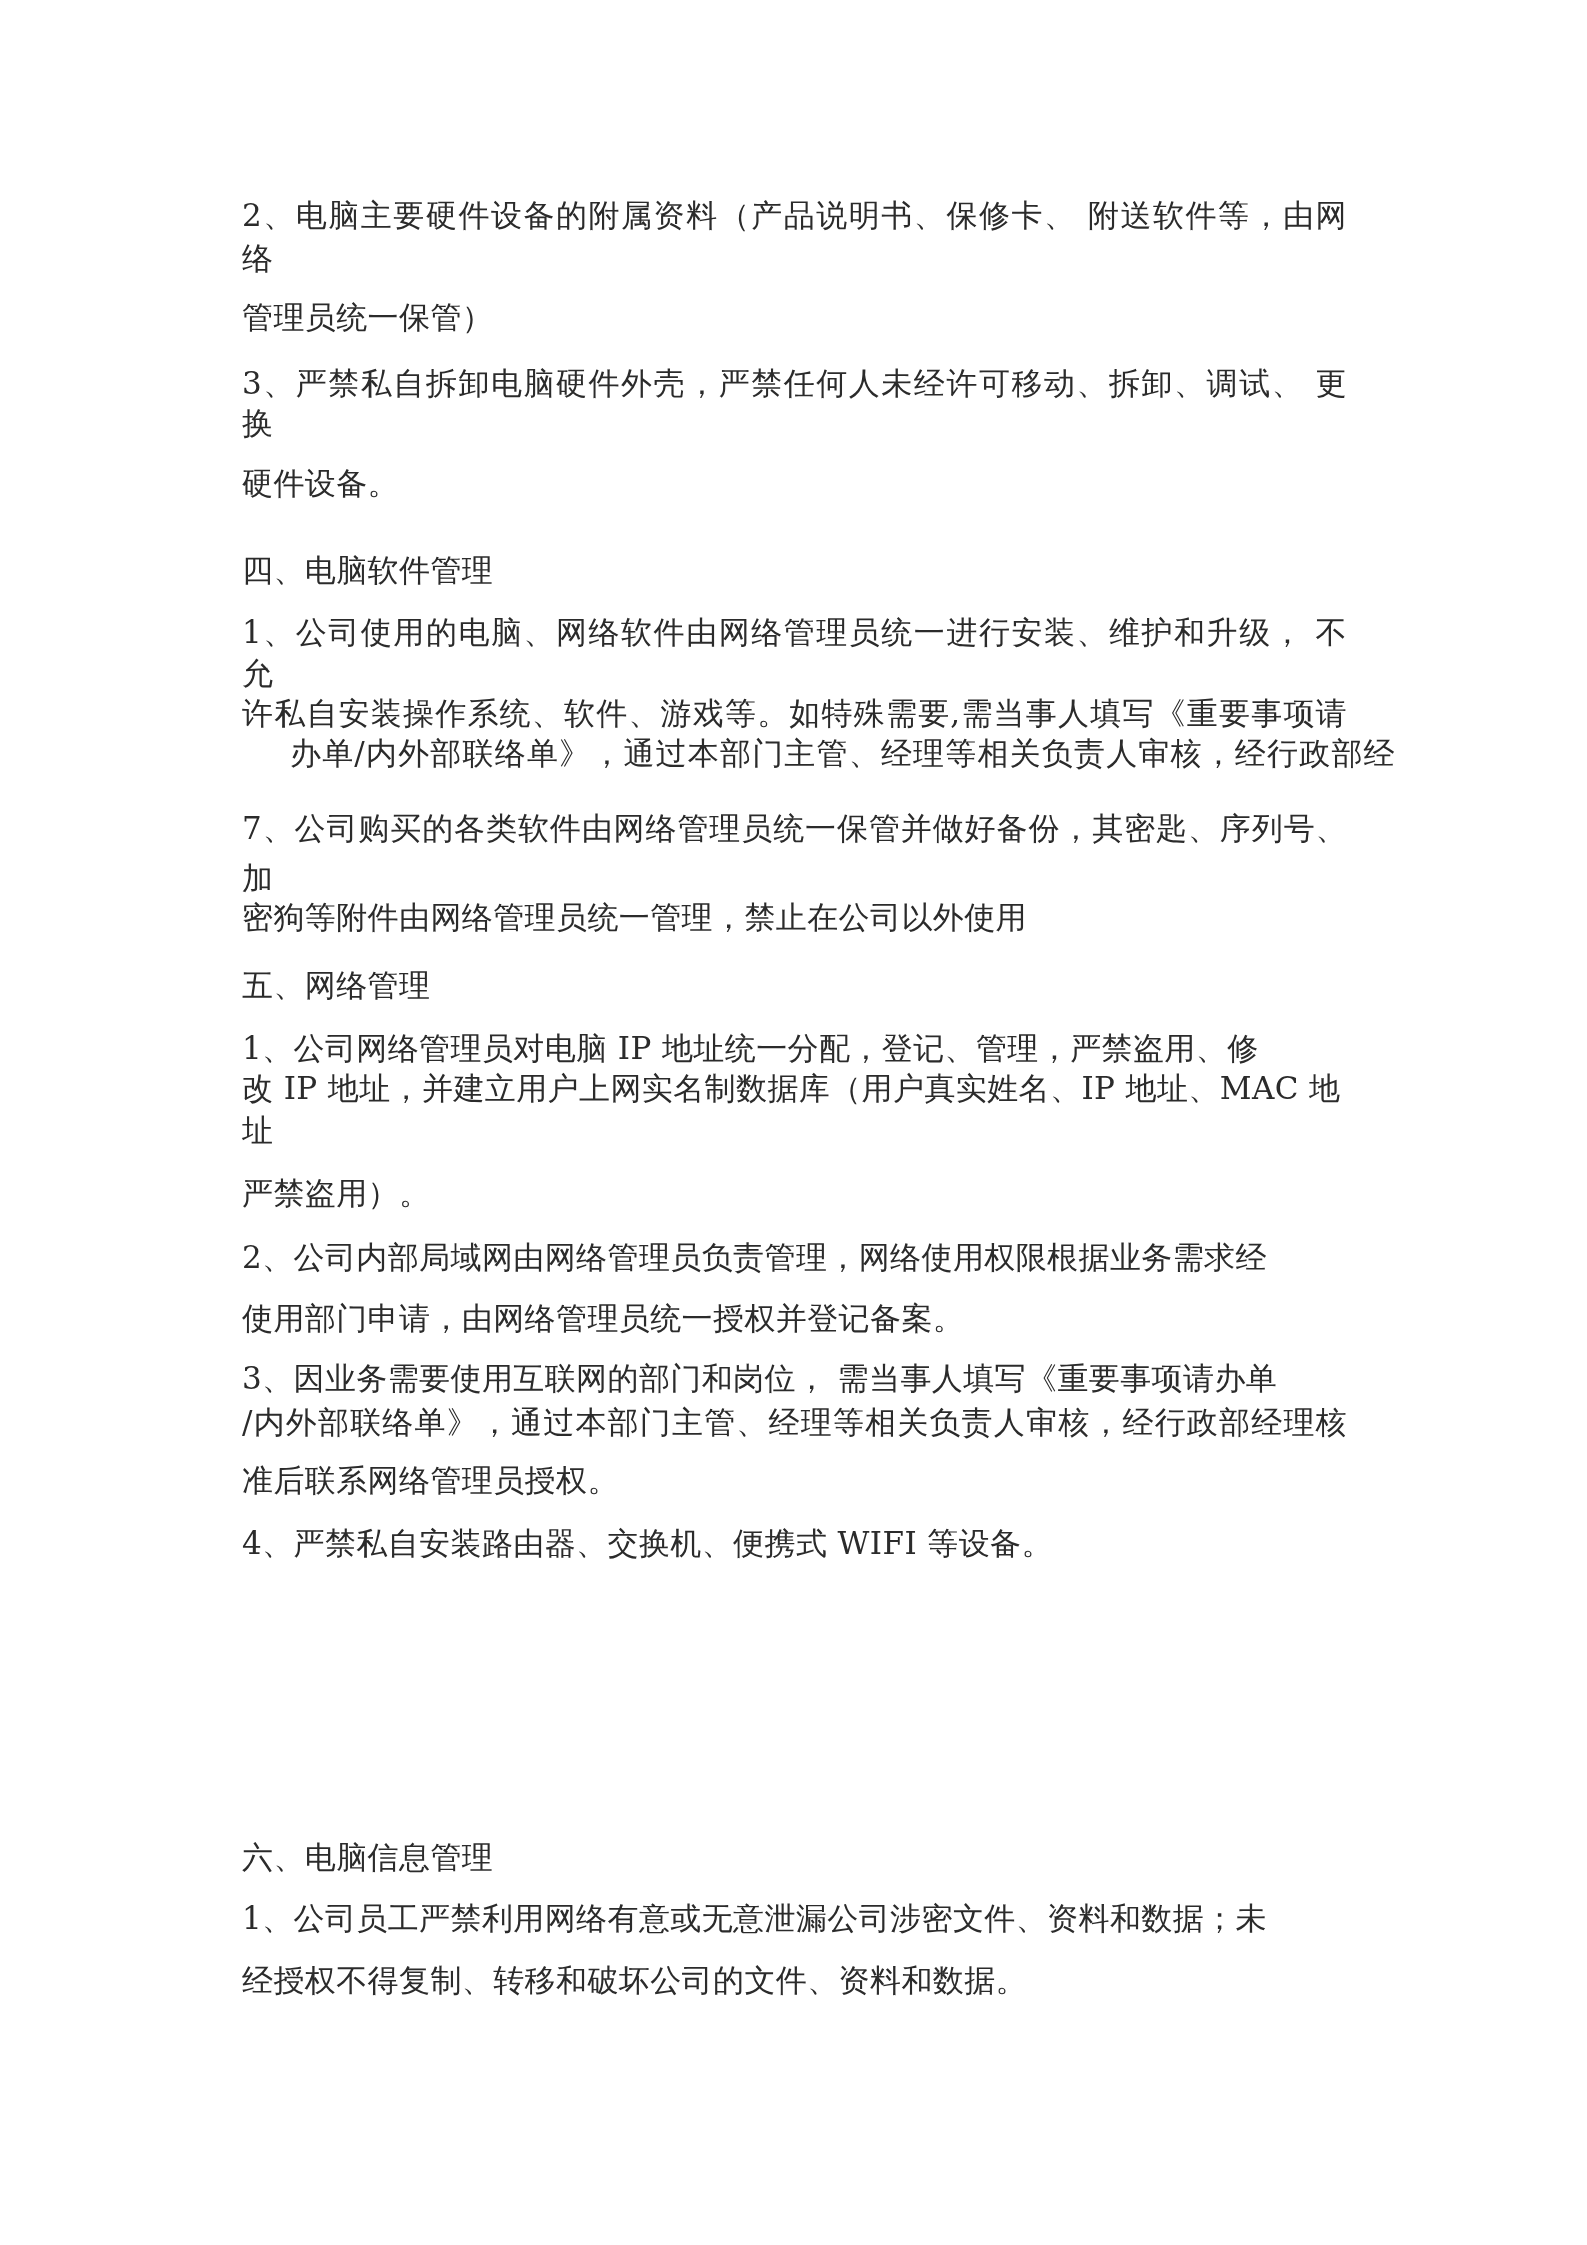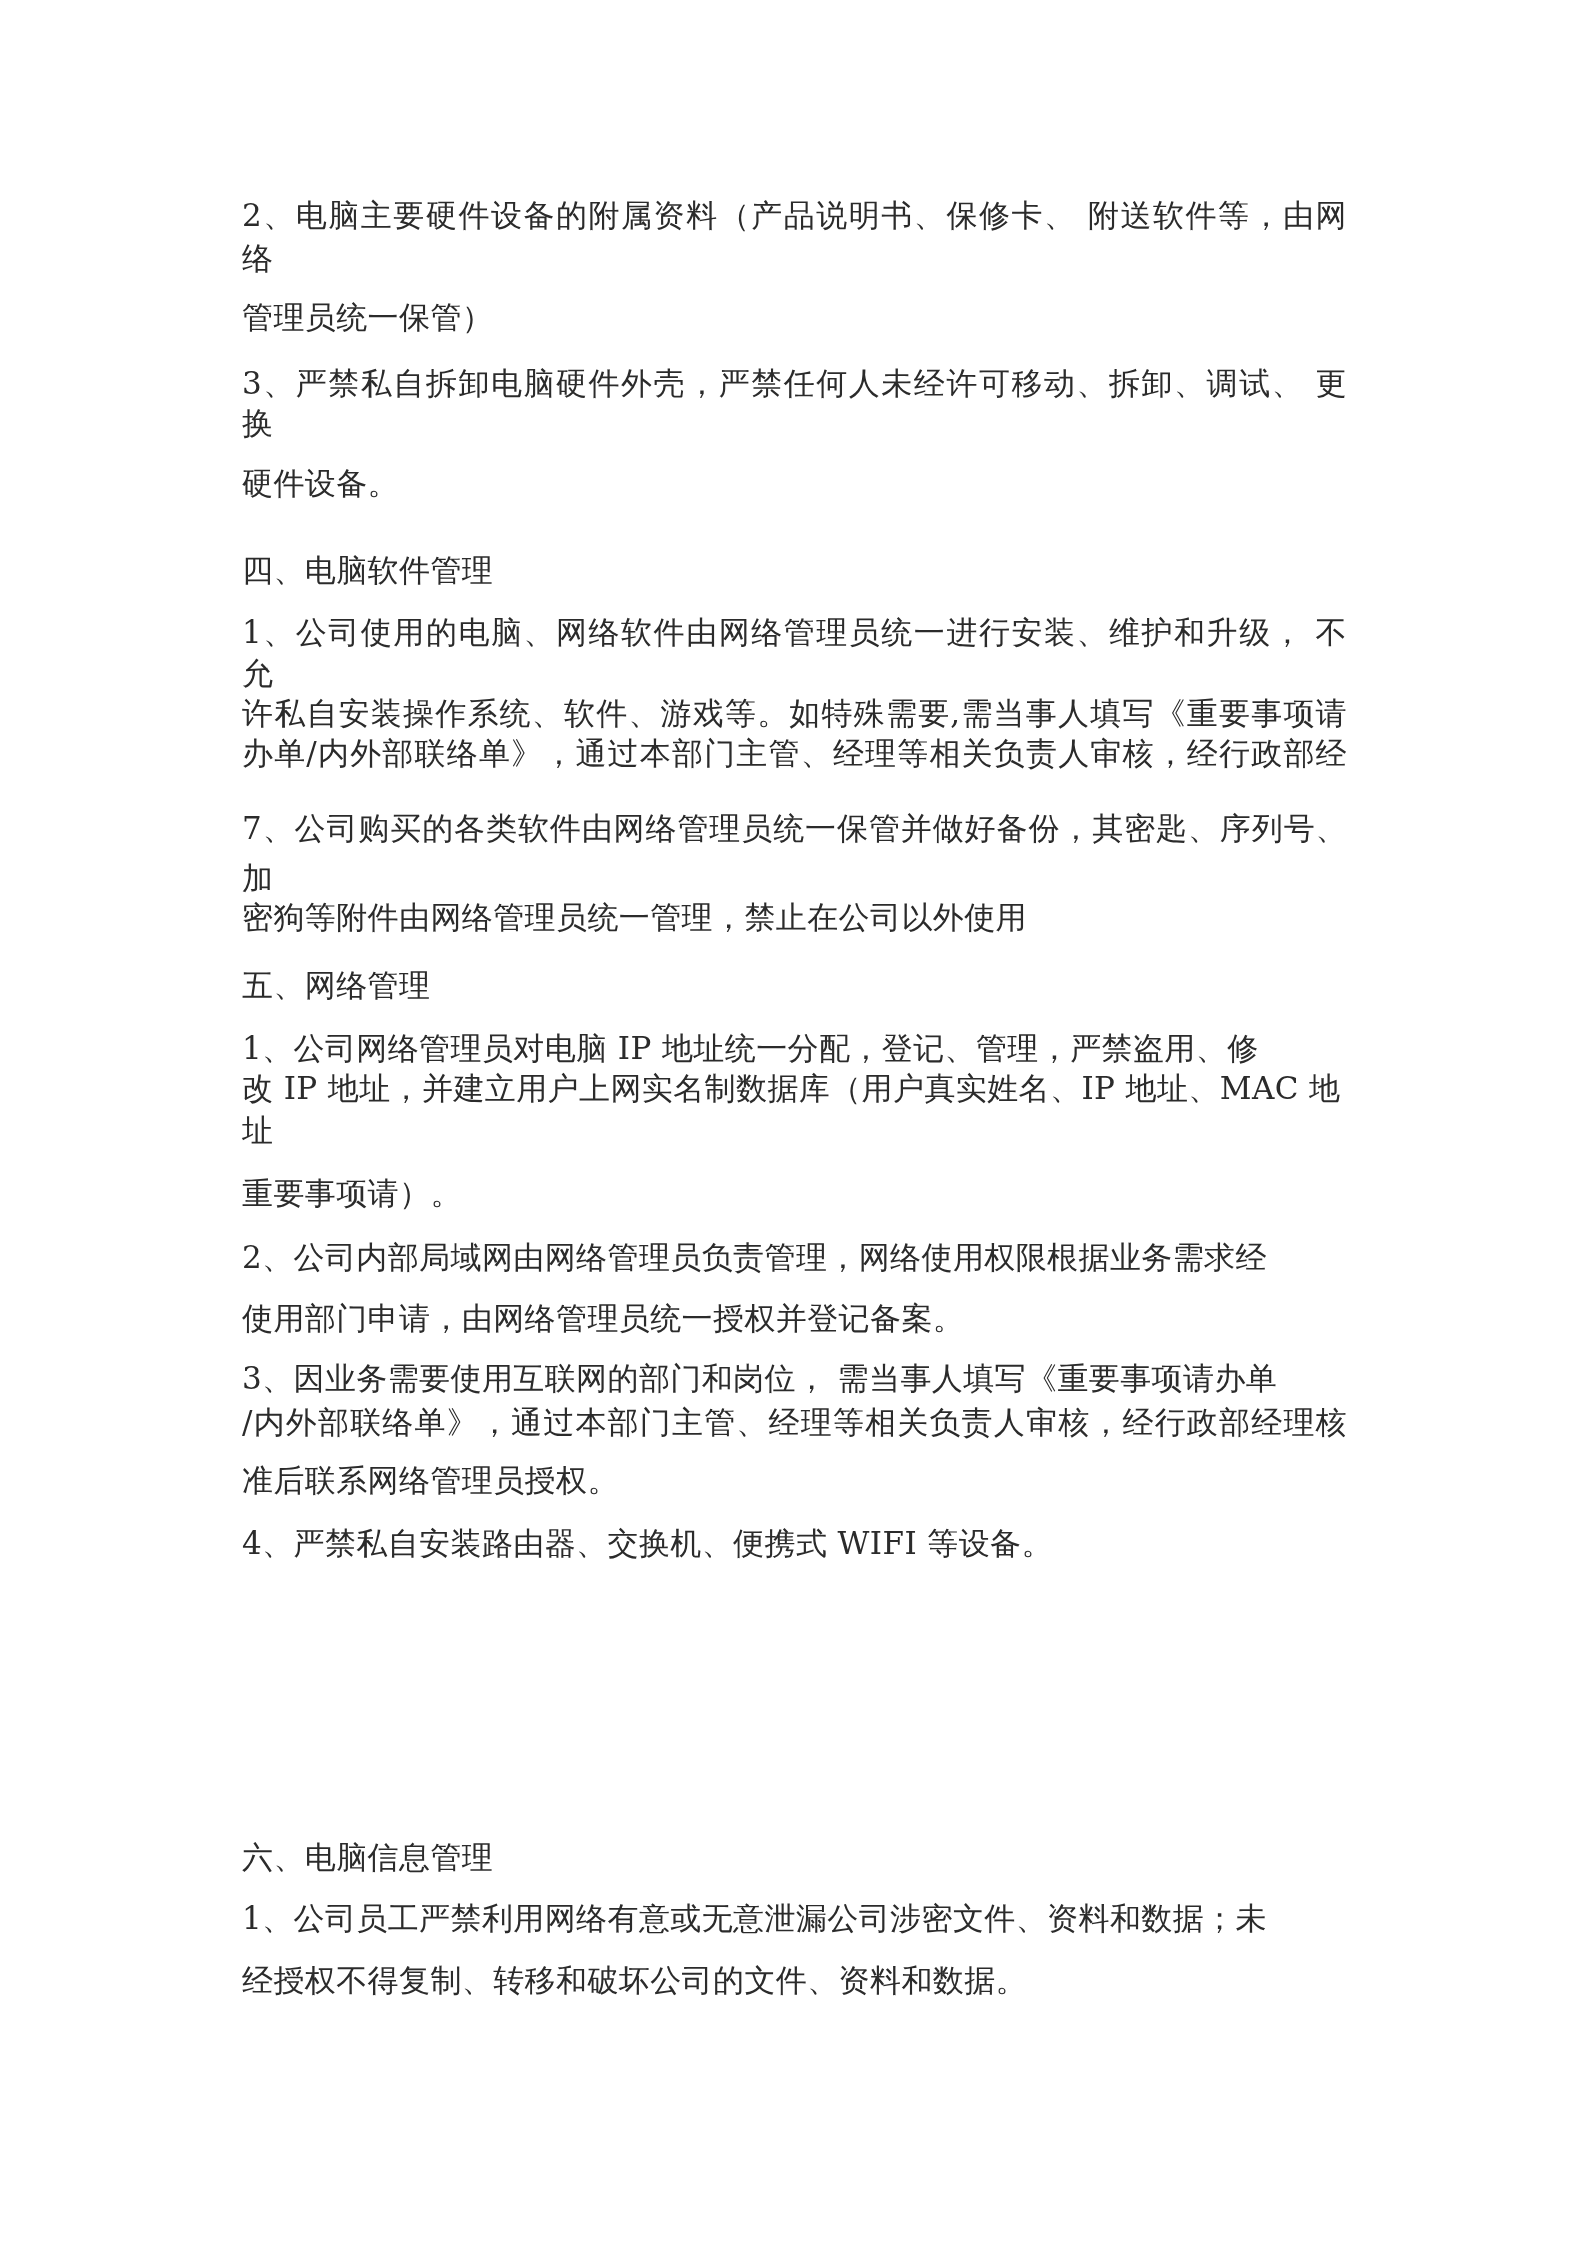--- a/index.html
+++ b/index.html
@@ -26,29 +26,29 @@
   <div class="line justify" style="top: 195px;">2、电脑主要硬件设备的附属资料（产品说明书、保修卡、 附送软件等，由网</div>
   <div class="line" style="top: 238px;">络</div>
   <div class="line" style="top: 297px;">管理员统一保管）</div>
   <div class="line justify" style="top: 363px;">3、严禁私自拆卸电脑硬件外壳，严禁任何人未经许可移动、拆卸、调试、 更</div>
   <div class="line" style="top: 403px;">换</div>
   <div class="line" style="top: 463px;">硬件设备。</div>
   <div class="line" style="top: 550px;">四、电脑软件管理</div>
   <div class="line justify" style="top: 612px;">1、公司使用的电脑、网络软件由网络管理员统一进行安装、维护和升级， 不</div>
   <div class="line" style="top: 653px;">允</div>
   <div class="line justify" style="top: 693px;">许私自安装操作系统、软件、游戏等。如特殊需要,需当事人填写《重要事项请</div>
-  <div class="line justify" style="top: 733px;">办单/内外部联络单》，通过本部门主管、经理等相关负责人审核，经行政部经</div>
+  <div class="line justify" style="top: 733px; margin-left: 48px;">办单/内外部联络单》，通过本部门主管、经理等相关负责人审核，经行政部经</div>
   <div class="line justify" style="top: 808px;">7、公司购买的各类软件由网络管理员统一保管并做好备份，其密匙、序列号、</div>
   <div class="line" style="top: 858px;">加</div>
   <div class="line" style="top: 897px;">密狗等附件由网络管理员统一管理，禁止在公司以外使用</div>
   <div class="line" style="top: 965px;">五、网络管理</div>
   <div class="line" style="top: 1028px;">1、公司网络管理员对电脑 IP 地址统一分配，登记、管理，严禁盗用、修</div>
   <div class="line" style="top: 1068px;">改 IP 地址，并建立用户上网实名制数据库（用户真实姓名、IP 地址、MAC 地</div>
   <div class="line" style="top: 1110px;">址</div>
-  <div class="line" style="top: 1173px;">重要事项请）。</div>
+  <div class="line" style="top: 1173px;">严禁盗用）。</div>
   <div class="line" style="top: 1237px;">2、公司内部局域网由网络管理员负责管理，网络使用权限根据业务需求经</div>
   <div class="line" style="top: 1298px;">使用部门申请，由网络管理员统一授权并登记备案。</div>
   <div class="line" style="top: 1358px;">3、因业务需要使用互联网的部门和岗位， 需当事人填写《重要事项请办单</div>
   <div class="line justify" style="top: 1402px;">/内外部联络单》，通过本部门主管、经理等相关负责人审核，经行政部经理核</div>
   <div class="line" style="top: 1460px;">准后联系网络管理员授权。</div>
   <div class="line" style="top: 1523px;">4、严禁私自安装路由器、交换机、便携式 WIFI 等设备。</div>
   <div class="line" style="top: 1837px;">六、电脑信息管理</div>
   <div class="line" style="top: 1898px;">1、公司员工严禁利用网络有意或无意泄漏公司涉密文件、资料和数据；未</div>
   <div class="line" style="top: 1960px;">经授权不得复制、转移和破坏公司的文件、资料和数据。</div>
 </div>

